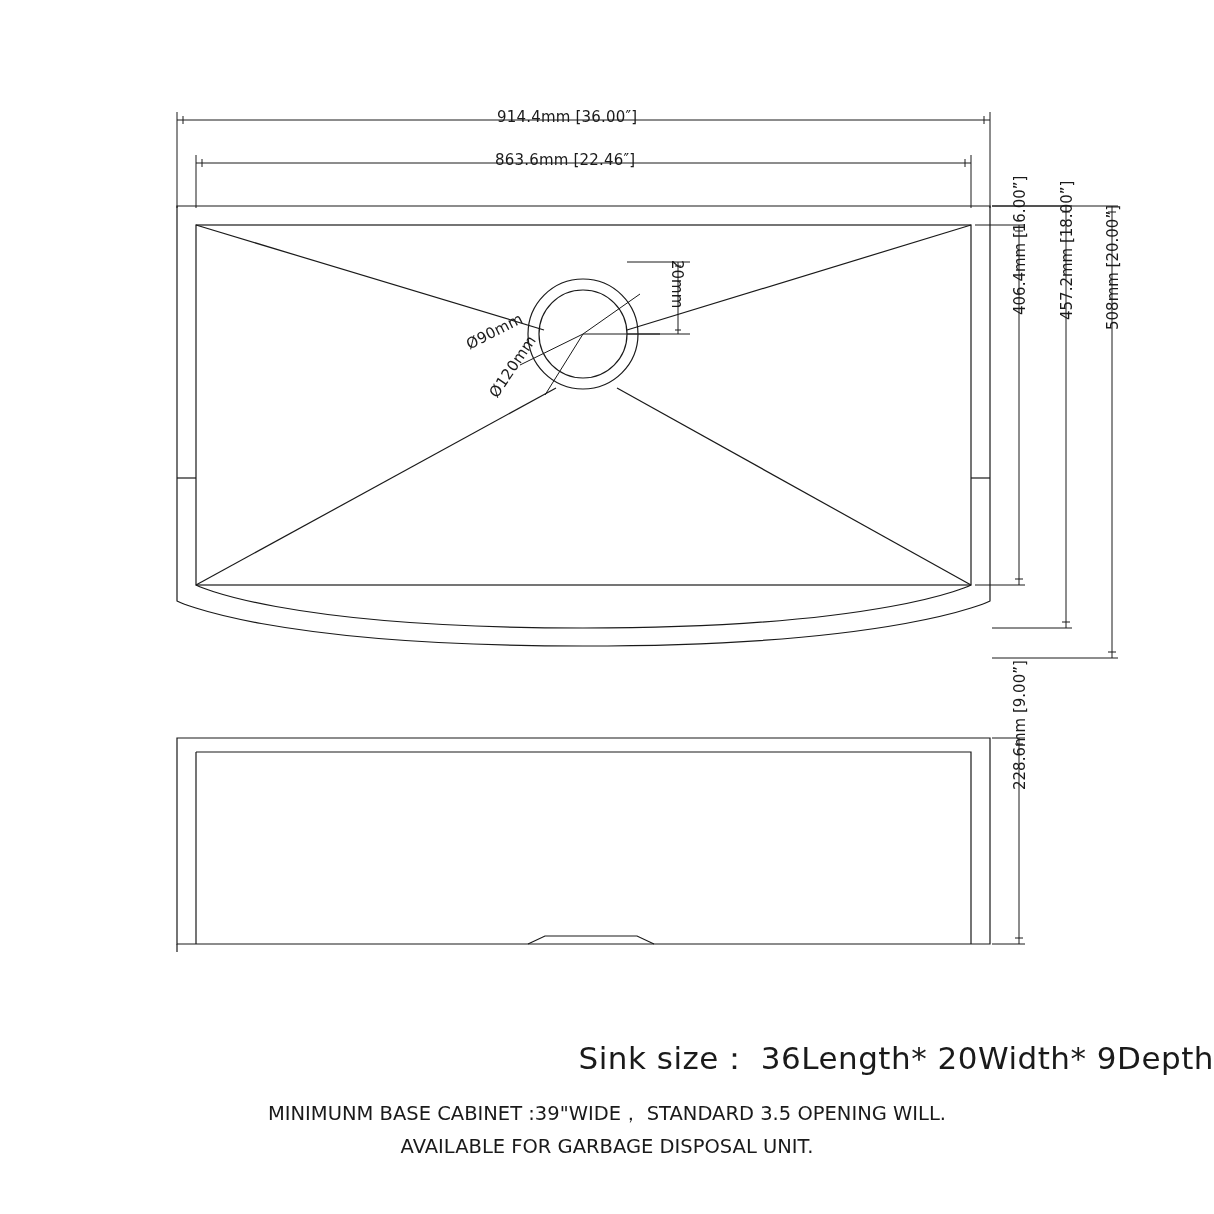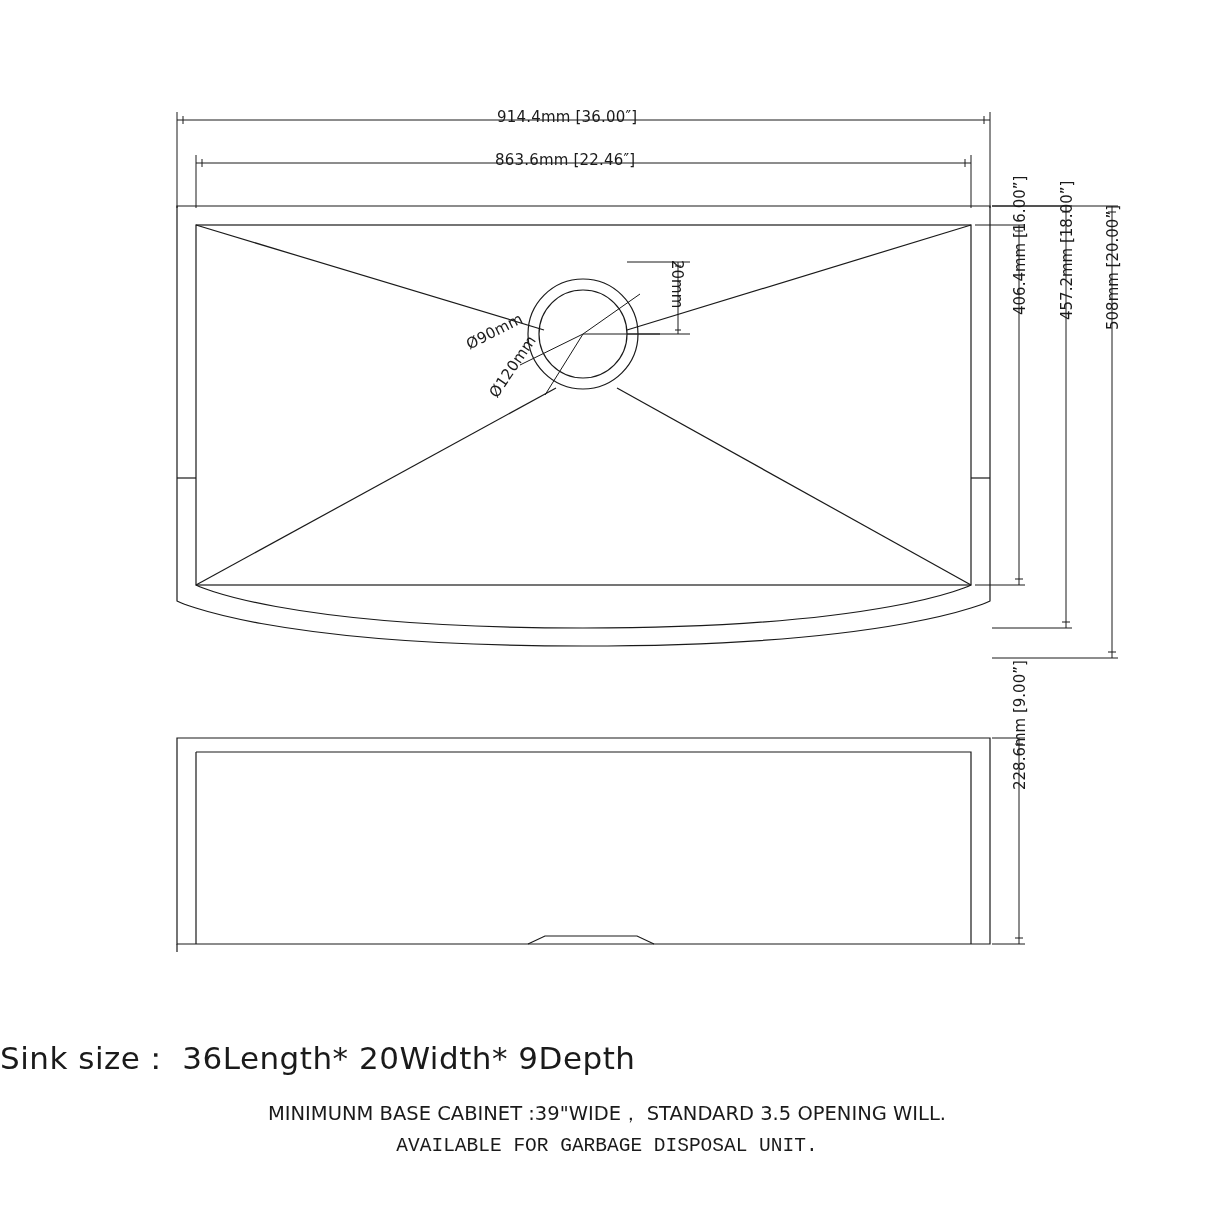--- a/index.html
+++ b/index.html
@@ -38,21 +38,21 @@
     font-size: 15px;
     letter-spacing: 0.2px;
   }
   .dim-v {
     font-size: 15px;
     transform-origin: left top;
   }
   .caption-main {
     position: absolute;
     width: 1214px;
-    text-align: left;
+    text-align: right;
     font-size: 31px;
     letter-spacing: 0.5px;
     color: #1a1a1a;
     font-family: "DejaVu Sans", sans-serif;
   }
   .caption-sub {
     position: absolute;
     width: 1214px;
     text-align: center;
     font-size: 19.5px;
@@ -169,15 +169,15 @@
   <div class="lbl dim" style="left:487px; top:392px; transform: rotate(-56deg); transform-origin: left top;">Ø120mm</div>
 
   <div class="lbl dim-v" style="left:1013px; top:315px; transform: rotate(-90deg); transform-origin: left top;">406.4mm [16.00”]</div>
   <div class="lbl dim-v" style="left:1060px; top:320px; transform: rotate(-90deg); transform-origin: left top;">457.2mm [18.00”]</div>
   <div class="lbl dim-v" style="left:1106px; top:330px; transform: rotate(-90deg); transform-origin: left top;">508mm [20.00”]</div>
 
   <div class="lbl dim-v" style="left:1013px; top:790px; transform: rotate(-90deg); transform-origin: left top;">228.6mm [9.00”]</div>
 
   <div class="caption-main" style="top:1038px;">Sink size： 36Length* 20Width* 9Depth</div>
   <div class="caption-sub" style="top:1100px;">MINIMUNM BASE CABINET :39"WIDE， STANDARD 3.5 OPENING WILL.</div>
-  <div class="caption-sub" style="top:1135px;font-family:Liberation Mono, monospace;">AVAILABLE FOR GARBAGE DISPOSAL UNIT.</div>
+  <div class="caption-sub" style="top:1135px;">AVAILABLE FOR GARBAGE DISPOSAL UNIT.</div>
 
 </div>
 
 </body></html>

